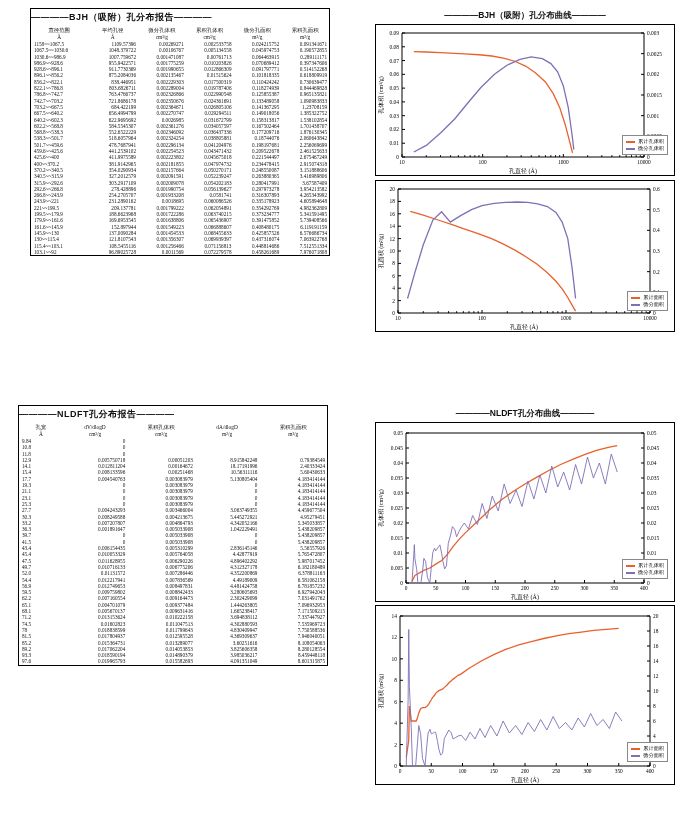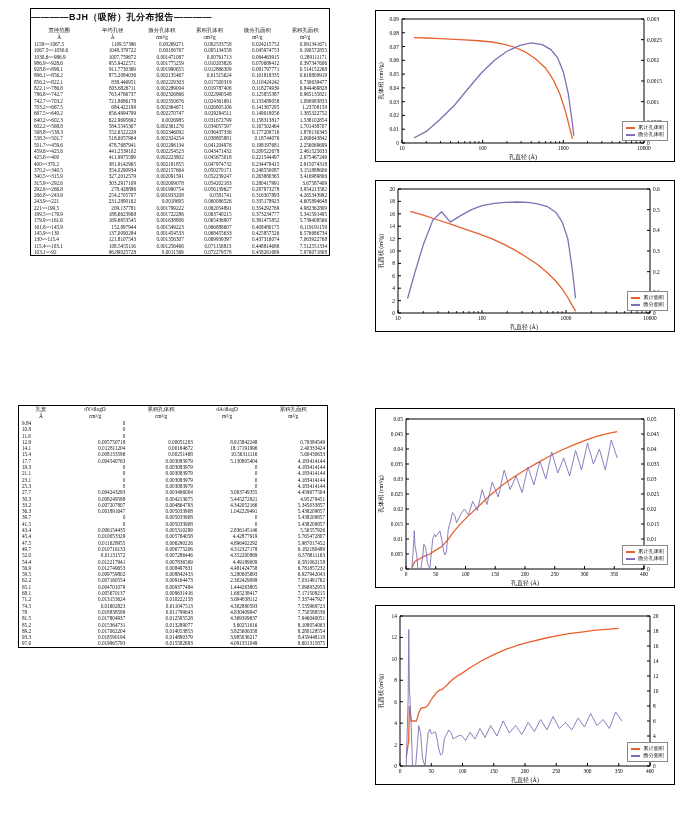--- a/index.html
+++ b/index.html
@@ -375,20 +375,21 @@
             <td>0.072279578</td>
             <td>0.458261689</td>
             <td>7.976071808</td>
           </tr>
         </tbody>
     </table>
   </div>
 </div>
 
 <div class="panel" style="left:375px;top:10px;width:300px;">
+  <div class="chart-title">————BJH（吸附）孔分布曲线————</div>
   <div class="chart-box" id="chart0" style="width:300px;height:152px;">
       <svg width="298" height="150">
         <line x1="26" y1="8" x2="26" y2="132" stroke="#000" stroke-width="1"></line>
         <line x1="26" y1="132" x2="268" y2="132" stroke="#000" stroke-width="1"></line>
         <line x1="268" y1="8" x2="268" y2="132" stroke="#000" stroke-width="1"></line>
         <line x1="26" y1="8" x2="268" y2="8" stroke="#000" stroke-width="1"></line>
         <line x1="26" y1="132" x2="26" y2="129" stroke="#000" stroke-width="1"></line>
         <text x="26" y="139" font-size="5.4" font-family="&quot;Liberation Serif&quot;, serif" fill="#000" text-anchor="middle">10</text>
         <line x1="106.66666666666666" y1="132" x2="106.66666666666666" y2="129" stroke="#000" stroke-width="1"></line>
         <text x="106.66666666666666" y="139" font-size="5.4" font-family="&quot;Liberation Serif&quot;, serif" fill="#000" text-anchor="middle">100</text>
@@ -560,20 +561,21 @@
         <div class="row">
           <span class="swatch" style="background: rgb(127, 111, 181);"></span>
           <span>微分面积</span>
         </div>
       </div>
     </div>
 </div>
 
 <div class="panel" style="left:18px;top:405px;width:310px;">
   <div class="report-box">
+    <div class="report-title">————NLDFT孔分布报告————</div>
     <table class="tbl">
       <thead>
         <tr>
           <th style="width:14%">孔宽</th>
           <th style="width:21%">dV/dlogD</th>
           <th style="width:22%">累积孔体积</th>
           <th style="width:21%">dA/dlogD</th>
           <th style="width:22%">累积孔面积</th>
         </tr>
         <tr class="hdr-units">
@@ -836,20 +838,21 @@
             <td>0.015582693</td>
             <td>4.091351049</td>
             <td>8.601315875</td>
           </tr>
         </tbody>
     </table>
   </div>
 </div>
 
 <div class="panel" style="left:375px;top:408px;width:300px;">
+  <div class="chart-title">————NLDFT孔分布曲线————</div>
   <div class="chart-box" id="chart2" style="width:300px;height:180px;">
       <svg width="298" height="178">
         <line x1="30" y1="10" x2="30" y2="160" stroke="#000" stroke-width="1"></line>
         <line x1="30" y1="160" x2="268" y2="160" stroke="#000" stroke-width="1"></line>
         <line x1="268" y1="10" x2="268" y2="160" stroke="#000" stroke-width="1"></line>
         <line x1="30" y1="10" x2="268" y2="10" stroke="#000" stroke-width="1"></line>
         <line x1="30" y1="160" x2="30" y2="157" stroke="#000" stroke-width="1"></line>
         <text x="30" y="167" font-size="5.4" font-family="&quot;Liberation Serif&quot;, serif" fill="#000" text-anchor="middle">0</text>
         <line x1="59.75" y1="160" x2="59.75" y2="157" stroke="#000" stroke-width="1"></line>
         <text x="59.75" y="167" font-size="5.4" font-family="&quot;Liberation Serif&quot;, serif" fill="#000" text-anchor="middle">50</text>

